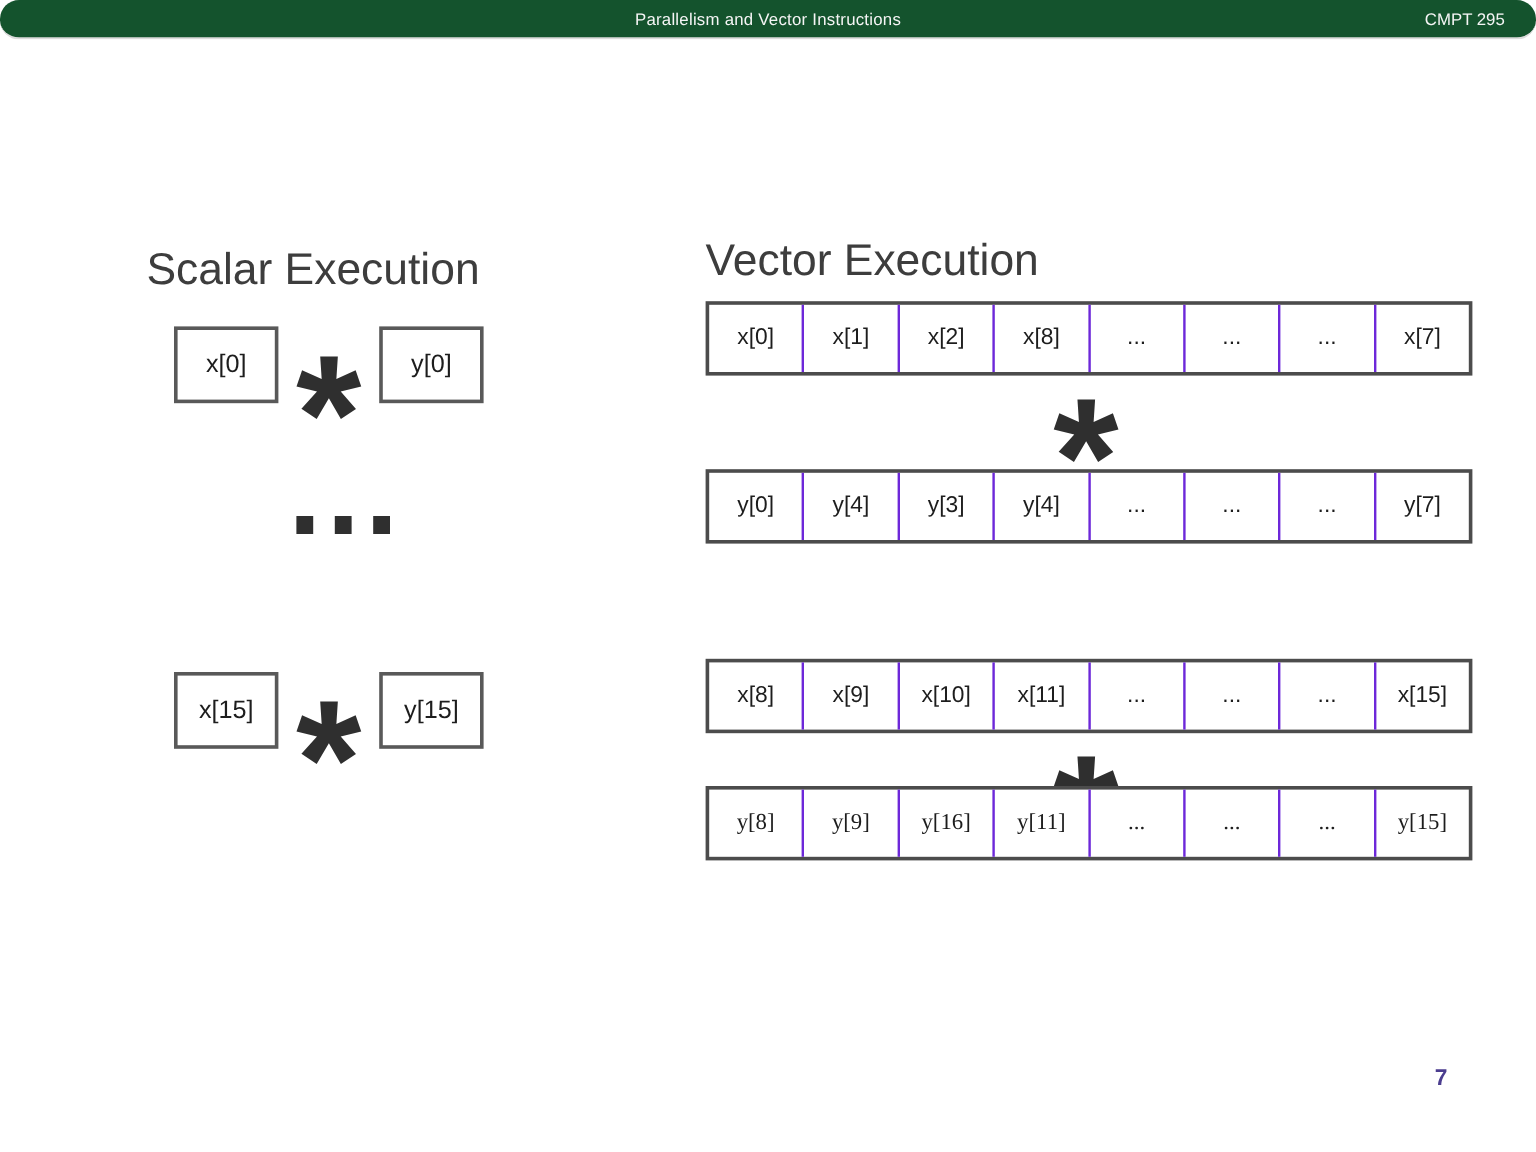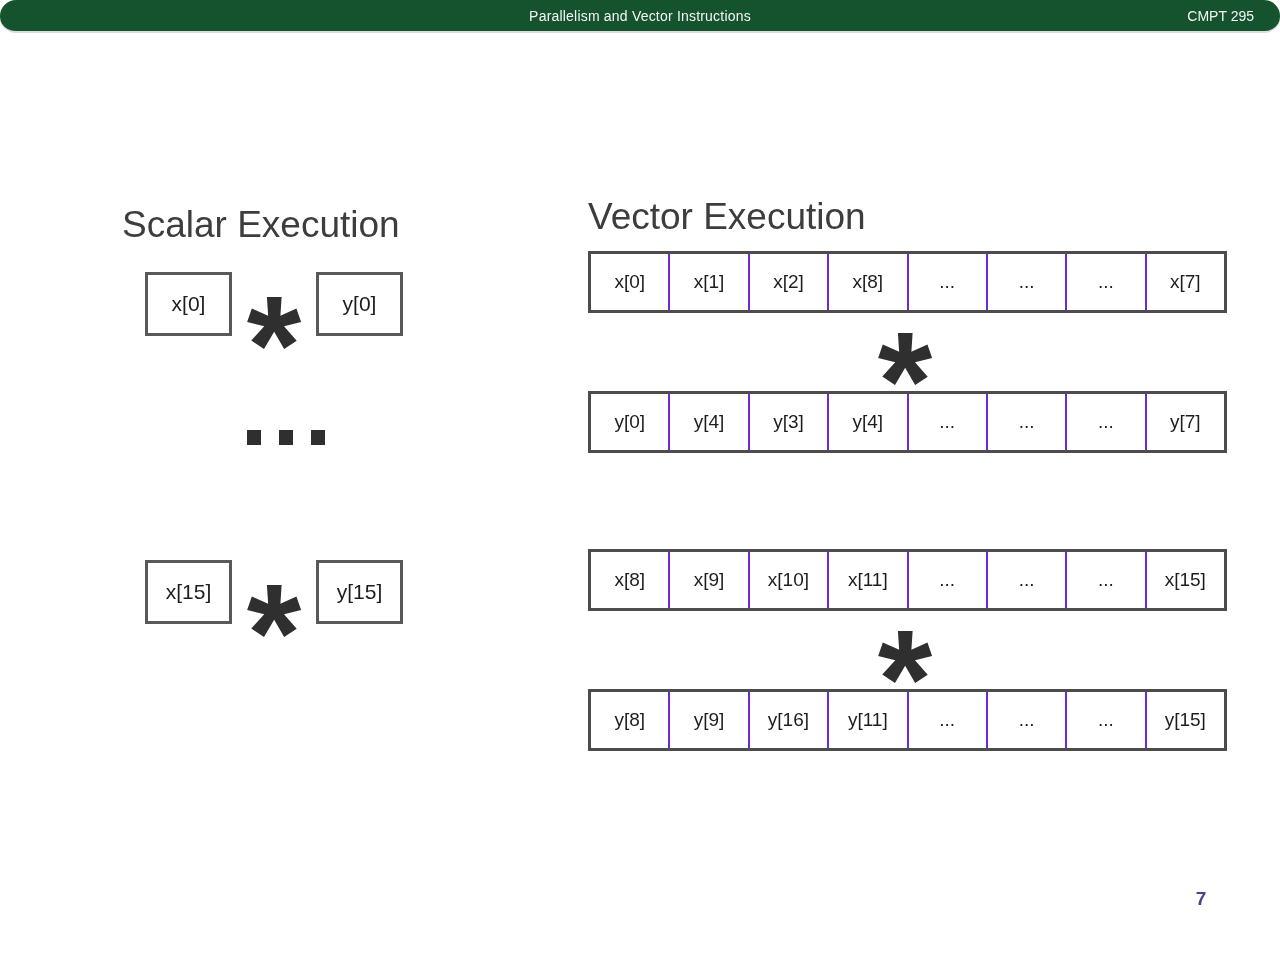--- a/index.html
+++ b/index.html
@@ -110,21 +110,21 @@
     left: 588px;
     width: 633px;
     height: 56px;
     border: 3px solid #4c4c4c;
     background: #ffffff;
     display: flex;
   }
   .vrow-1 { top: 251px; }
   .vrow-2 { top: 391px; }
   .vrow-3 { top: 549px; }
-  .vrow-4 { top: 689px; }
+  .vrow-4 { top: 655px; font-family: Liberation Serif, serif; }
   .vcell {
     flex: 1 1 0;
     display: flex;
     align-items: center;
     justify-content: center;
     font-size: 19px;
     color: #1d1d1d;
     border-left: 2px solid #6d28d9;
     overflow: hidden;
     white-space: nowrap;

